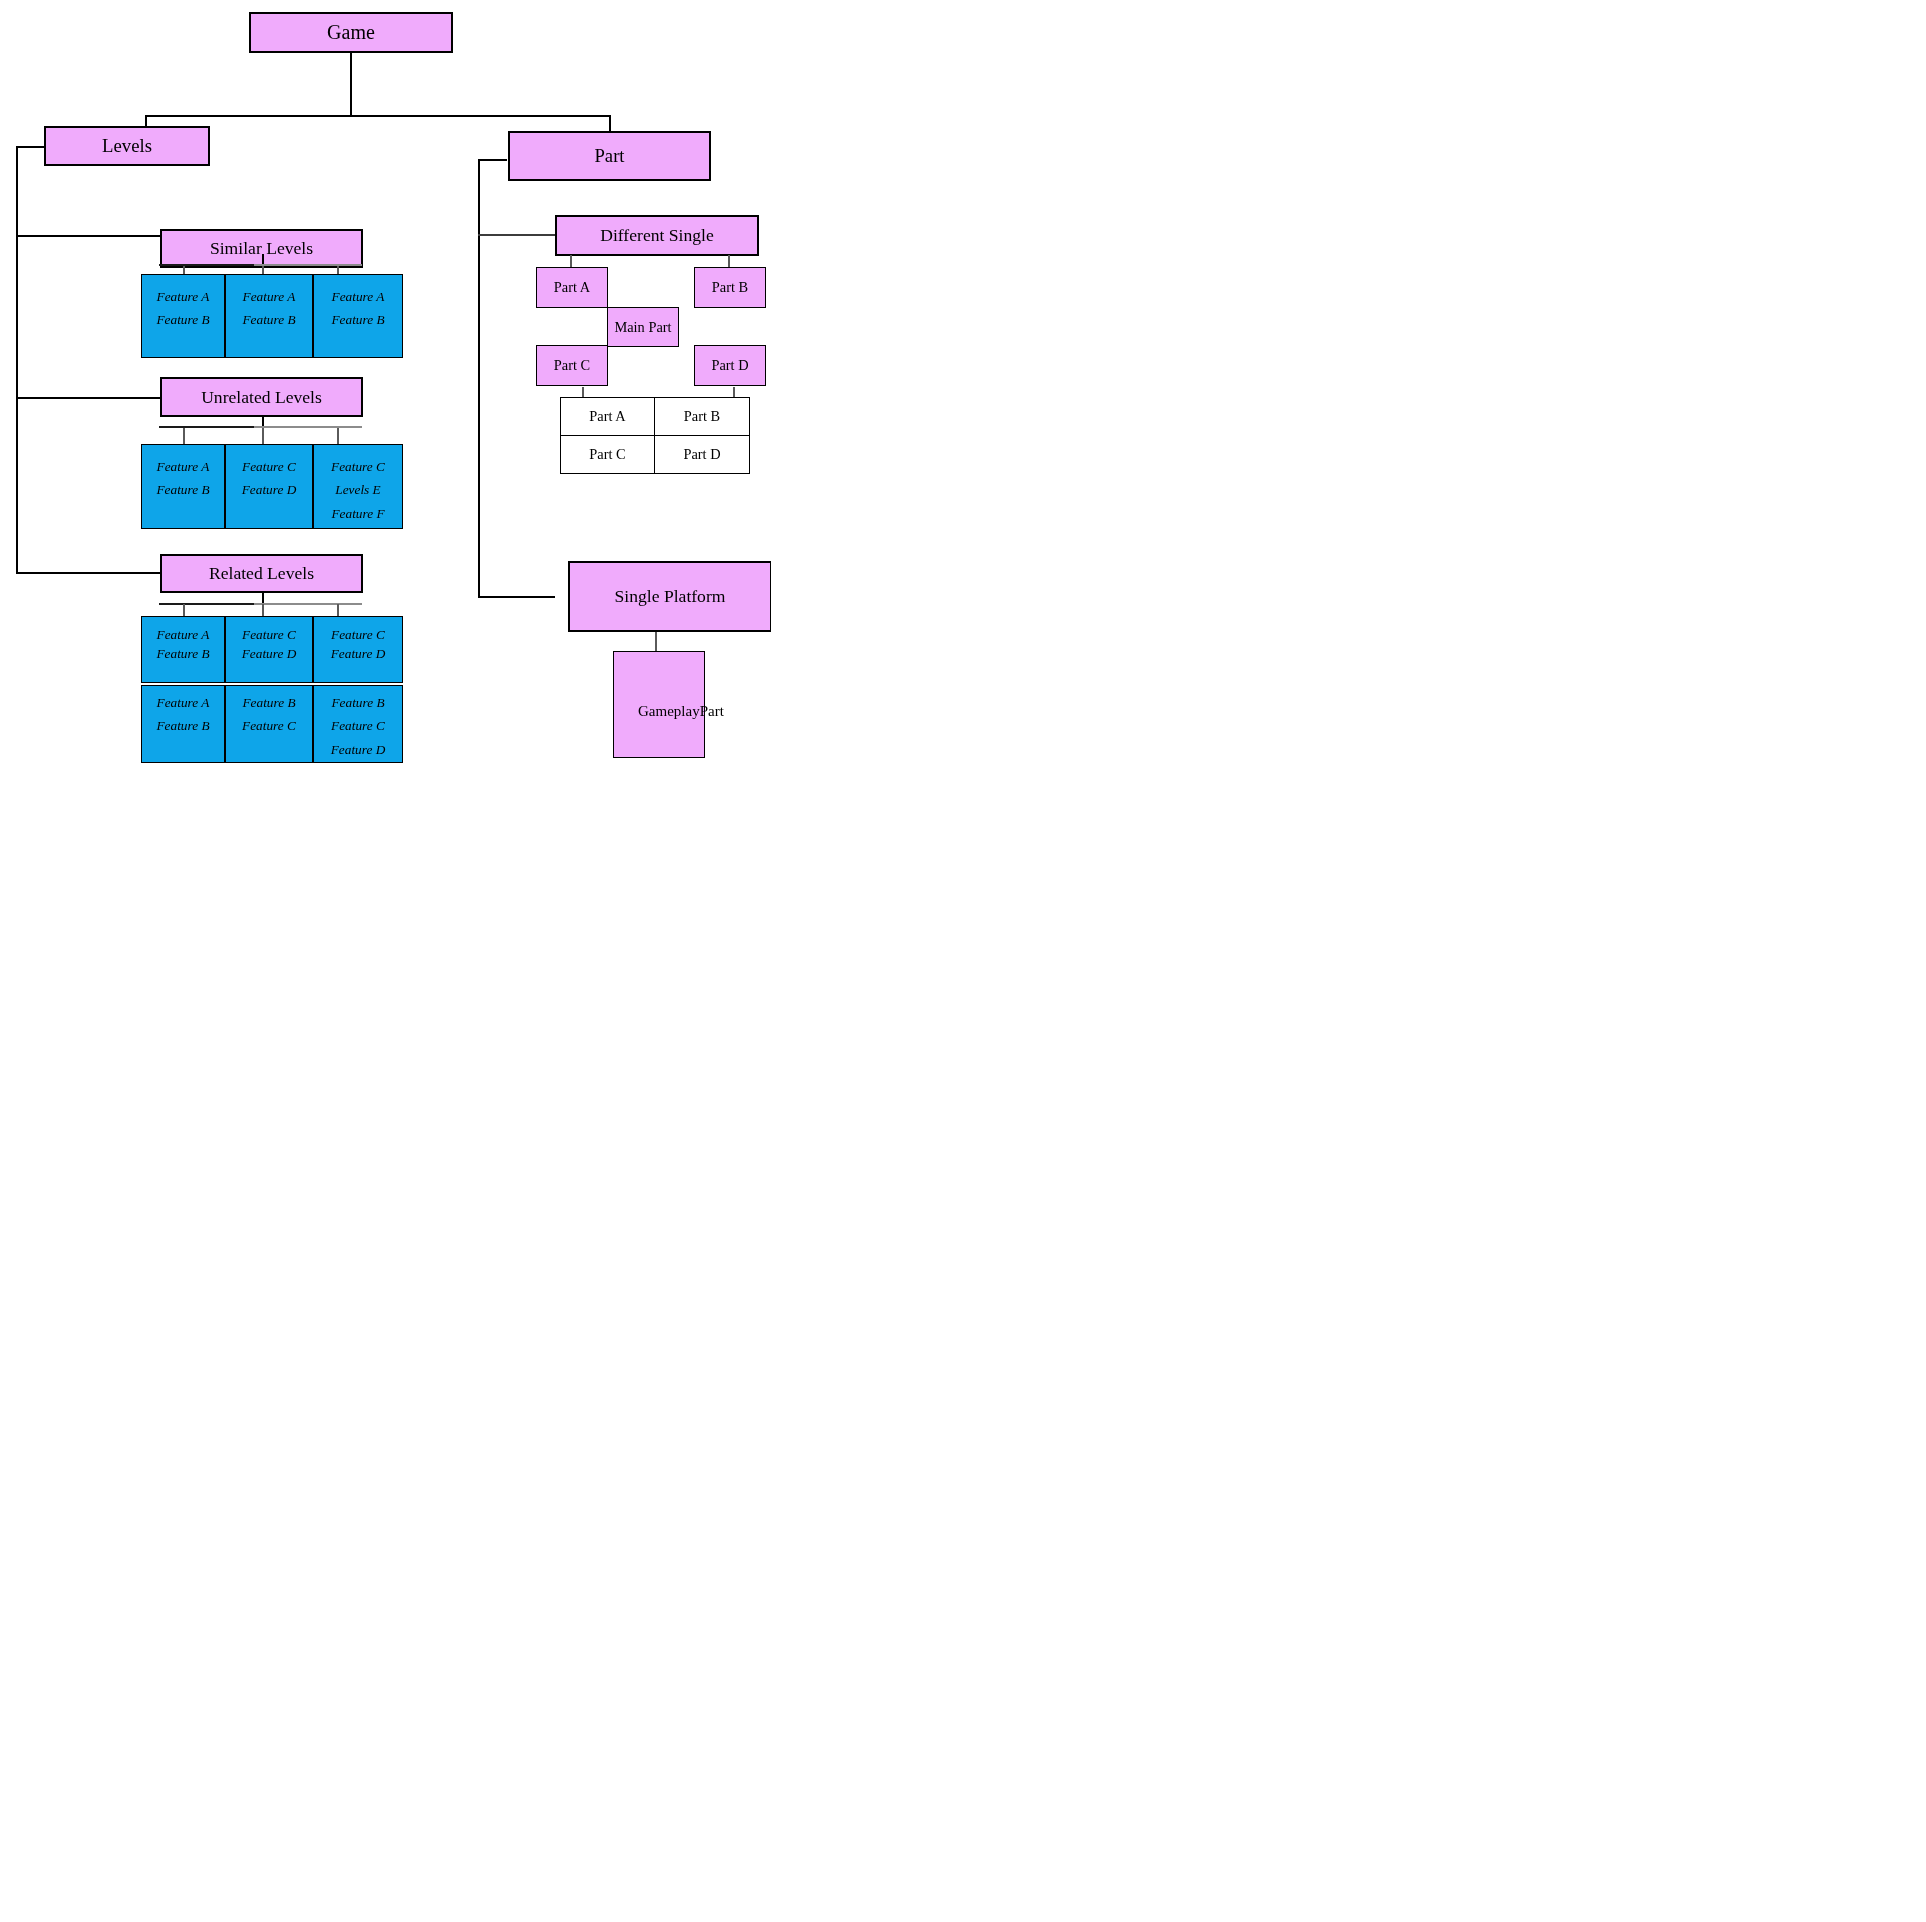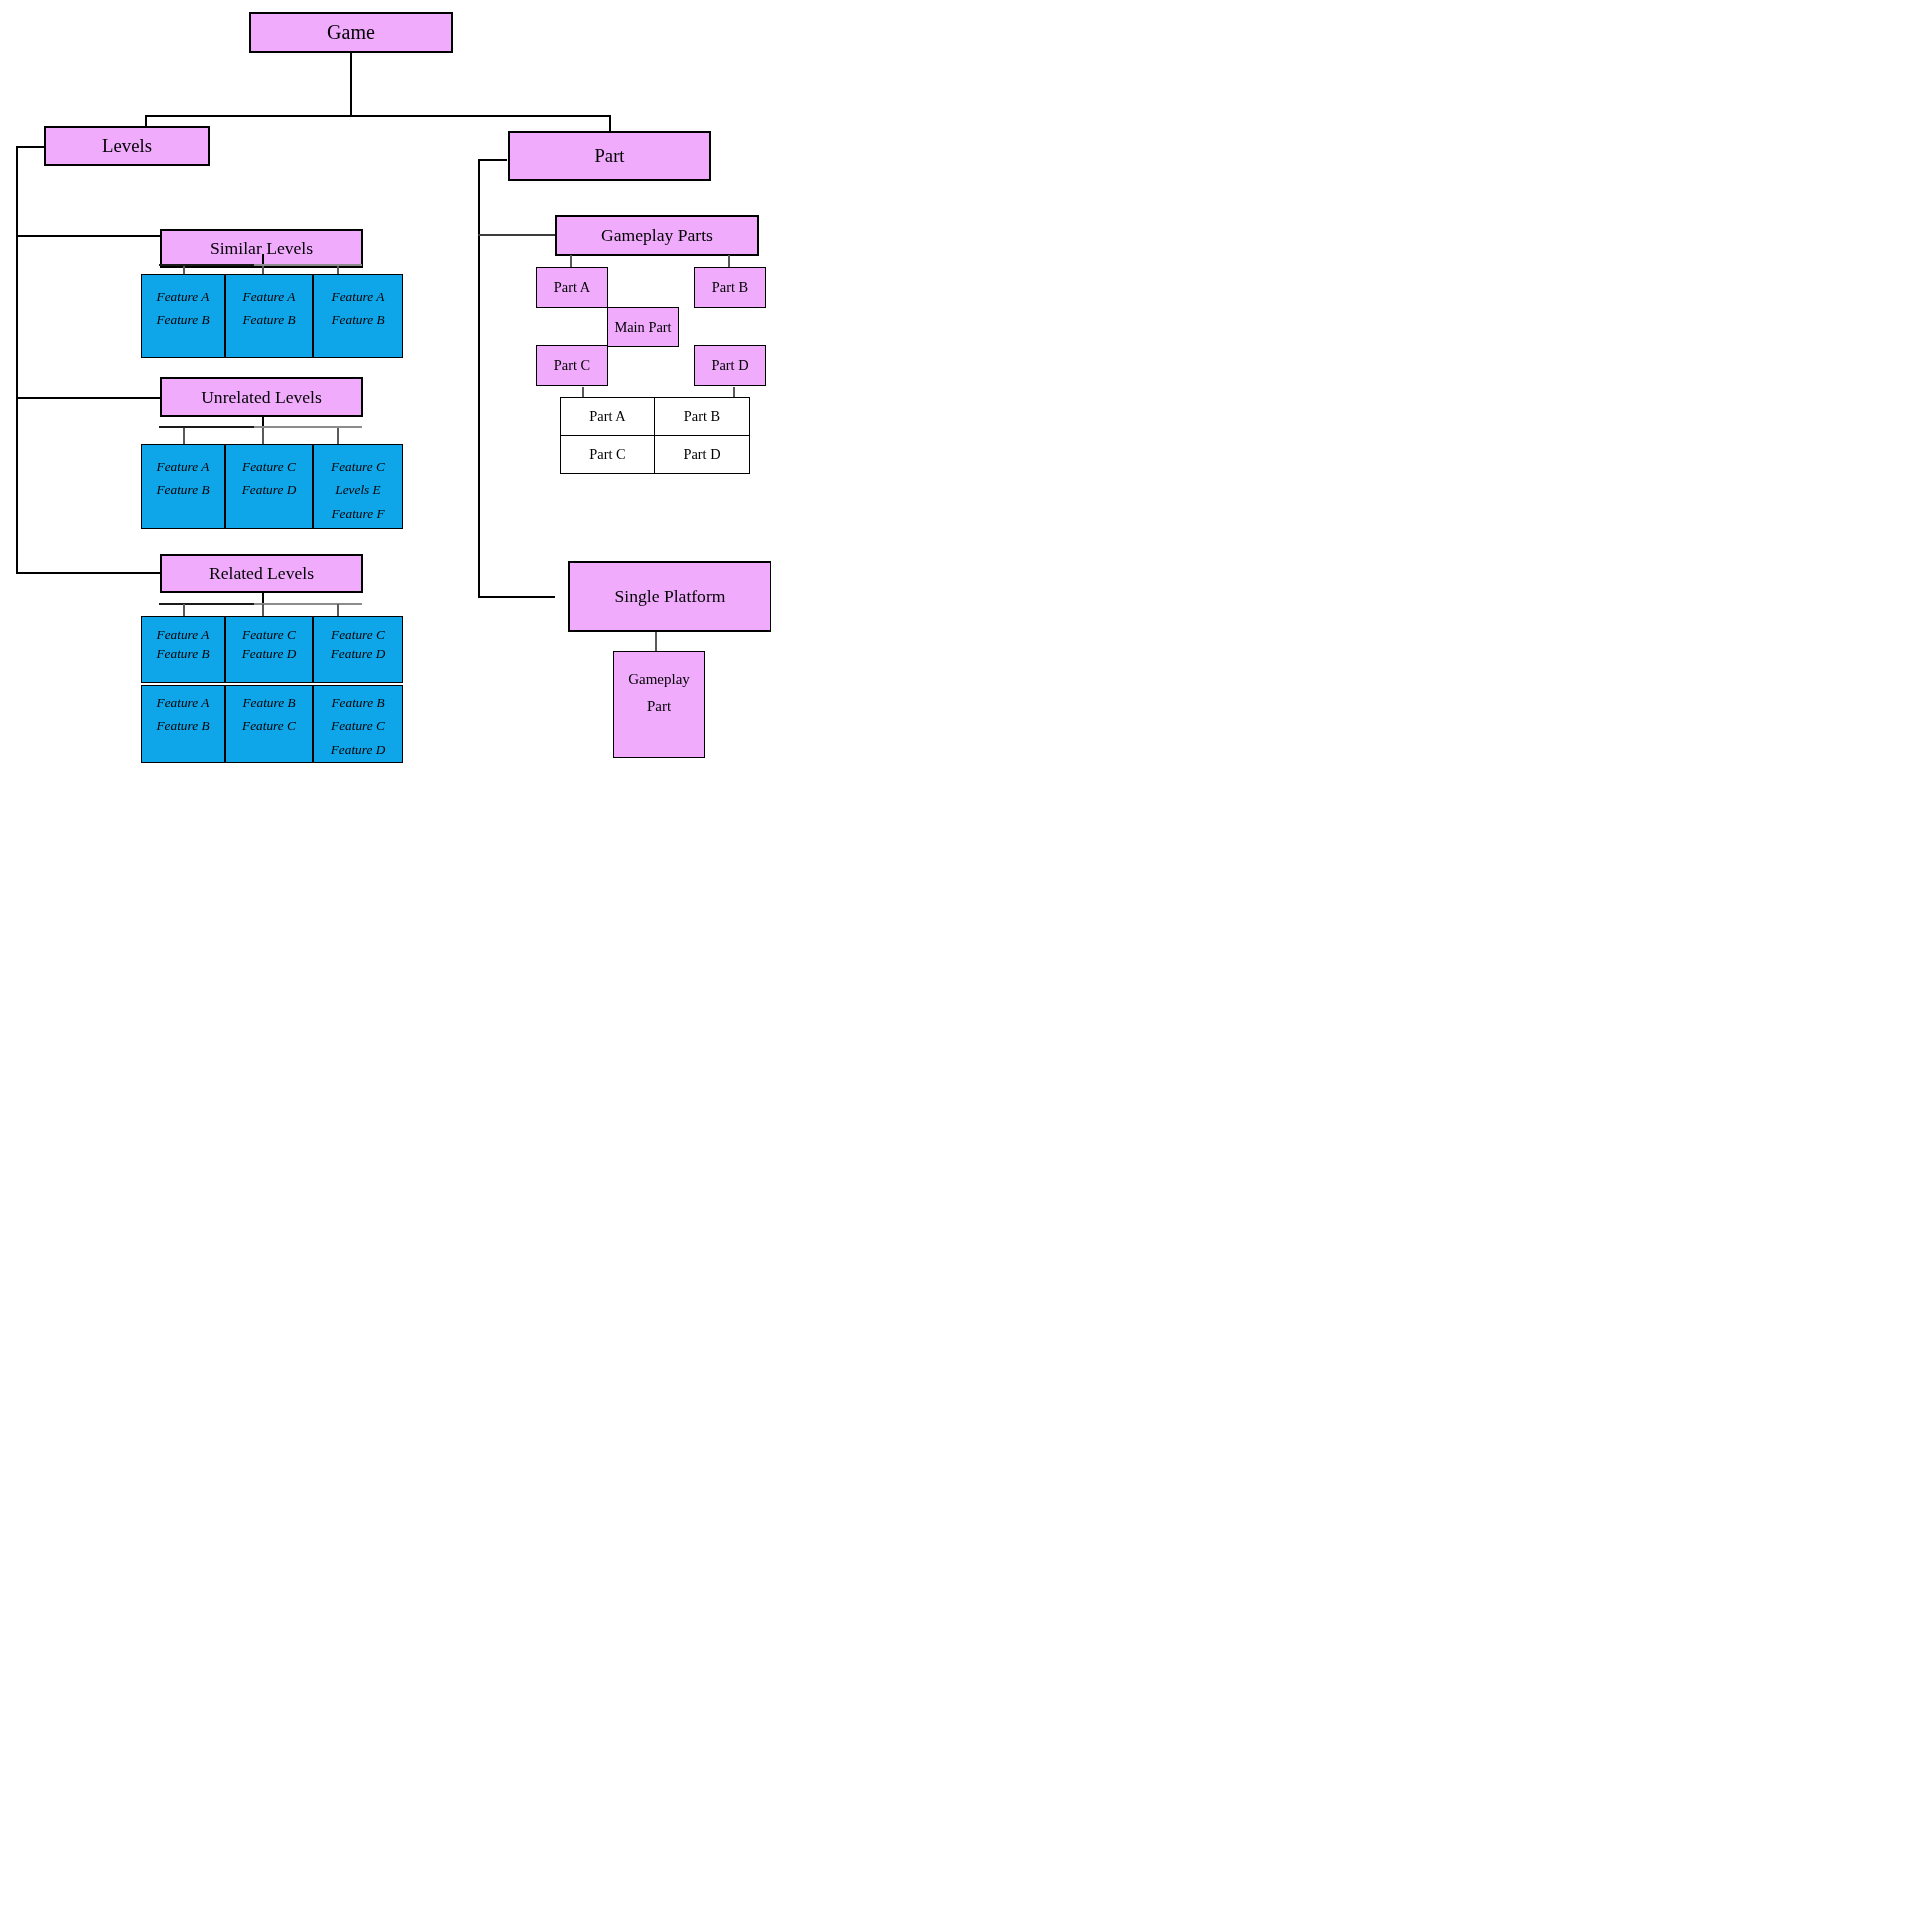--- a/index.html
+++ b/index.html
@@ -23,21 +23,21 @@
   .r-a span{line-height:23.5px;} .r-a{padding-top:9.6px;}
   .r-b span{line-height:23.5px;} .r-b{padding-top:9.6px;}
   .r-c span{line-height:19px;} .r-c{padding-top:7.5px;}
   .r-d span{line-height:23.5px;} .r-d{padding-top:4.8px;}
   .grid-table{position:absolute;border:1.6px solid #000;box-sizing:border-box;background:#fff;
        display:grid;grid-template-columns:1fr 1fr;grid-template-rows:1fr 1fr;}
   .grid-table .cell{display:flex;align-items:center;justify-content:center;
        font-size:14.4px;box-sizing:border-box;}
   .grid-table .br{border-right:1.1px solid #000;}
   .grid-table .bb{border-bottom:1.1px solid #000;}
-  .two-line{flex-direction:column;justify-content:flex-start;padding-top:14px;line-height:27px;font-size:15px;}
+  .two-line{flex-direction:row;justify-content:flex-start;padding-top:14px;line-height:27px;font-size:15px;padding-left:24px;}
 </style>
 </head>
 <body>
 
 <div class="canvas">
 
   <div class="box t-xl" style="left:249px;top:11.7px;width:204px;height:41px;">
     <span>Game</span>
   </div>
 
@@ -140,21 +140,21 @@
   <div class="box t-lg" style="left:508px;top:131px;width:203px;height:50px;">
     <span>Part</span>
   </div>
 
   <div class="hline" style="left:478px;top:159px;width:29px;height:2.1px;"></div>
   <div class="vline" style="left:478px;top:159px;width:2.1px;height:439px;"></div>
   <div class="hline" style="left:478px;top:234px;width:77px;height:2.1px;background:#3c3c3c;"></div>
   <div class="hline" style="left:478px;top:596px;width:77px;height:2.1px;"></div>
 
   <div class="box thick t-md" style="left:555px;top:215px;width:204px;height:41px;">
-    <span>Gameplay Parts</span>
+    <span>Different Single</span>
   </div>
   <div class="tick" style="left:570px;top:255px;width:1.6px;height:11.7px;"></div>
   <div class="tick" style="left:728px;top:255px;width:1.6px;height:11.7px;"></div>
 
   <div class="box thin t-sm" style="left:536px;top:267px;width:72px;height:41px;">
     <span>Part A</span>
   </div>
   <div class="box thin t-sm" style="left:694px;top:267px;width:72px;height:41px;">
     <span>Part B</span>
   </div>

